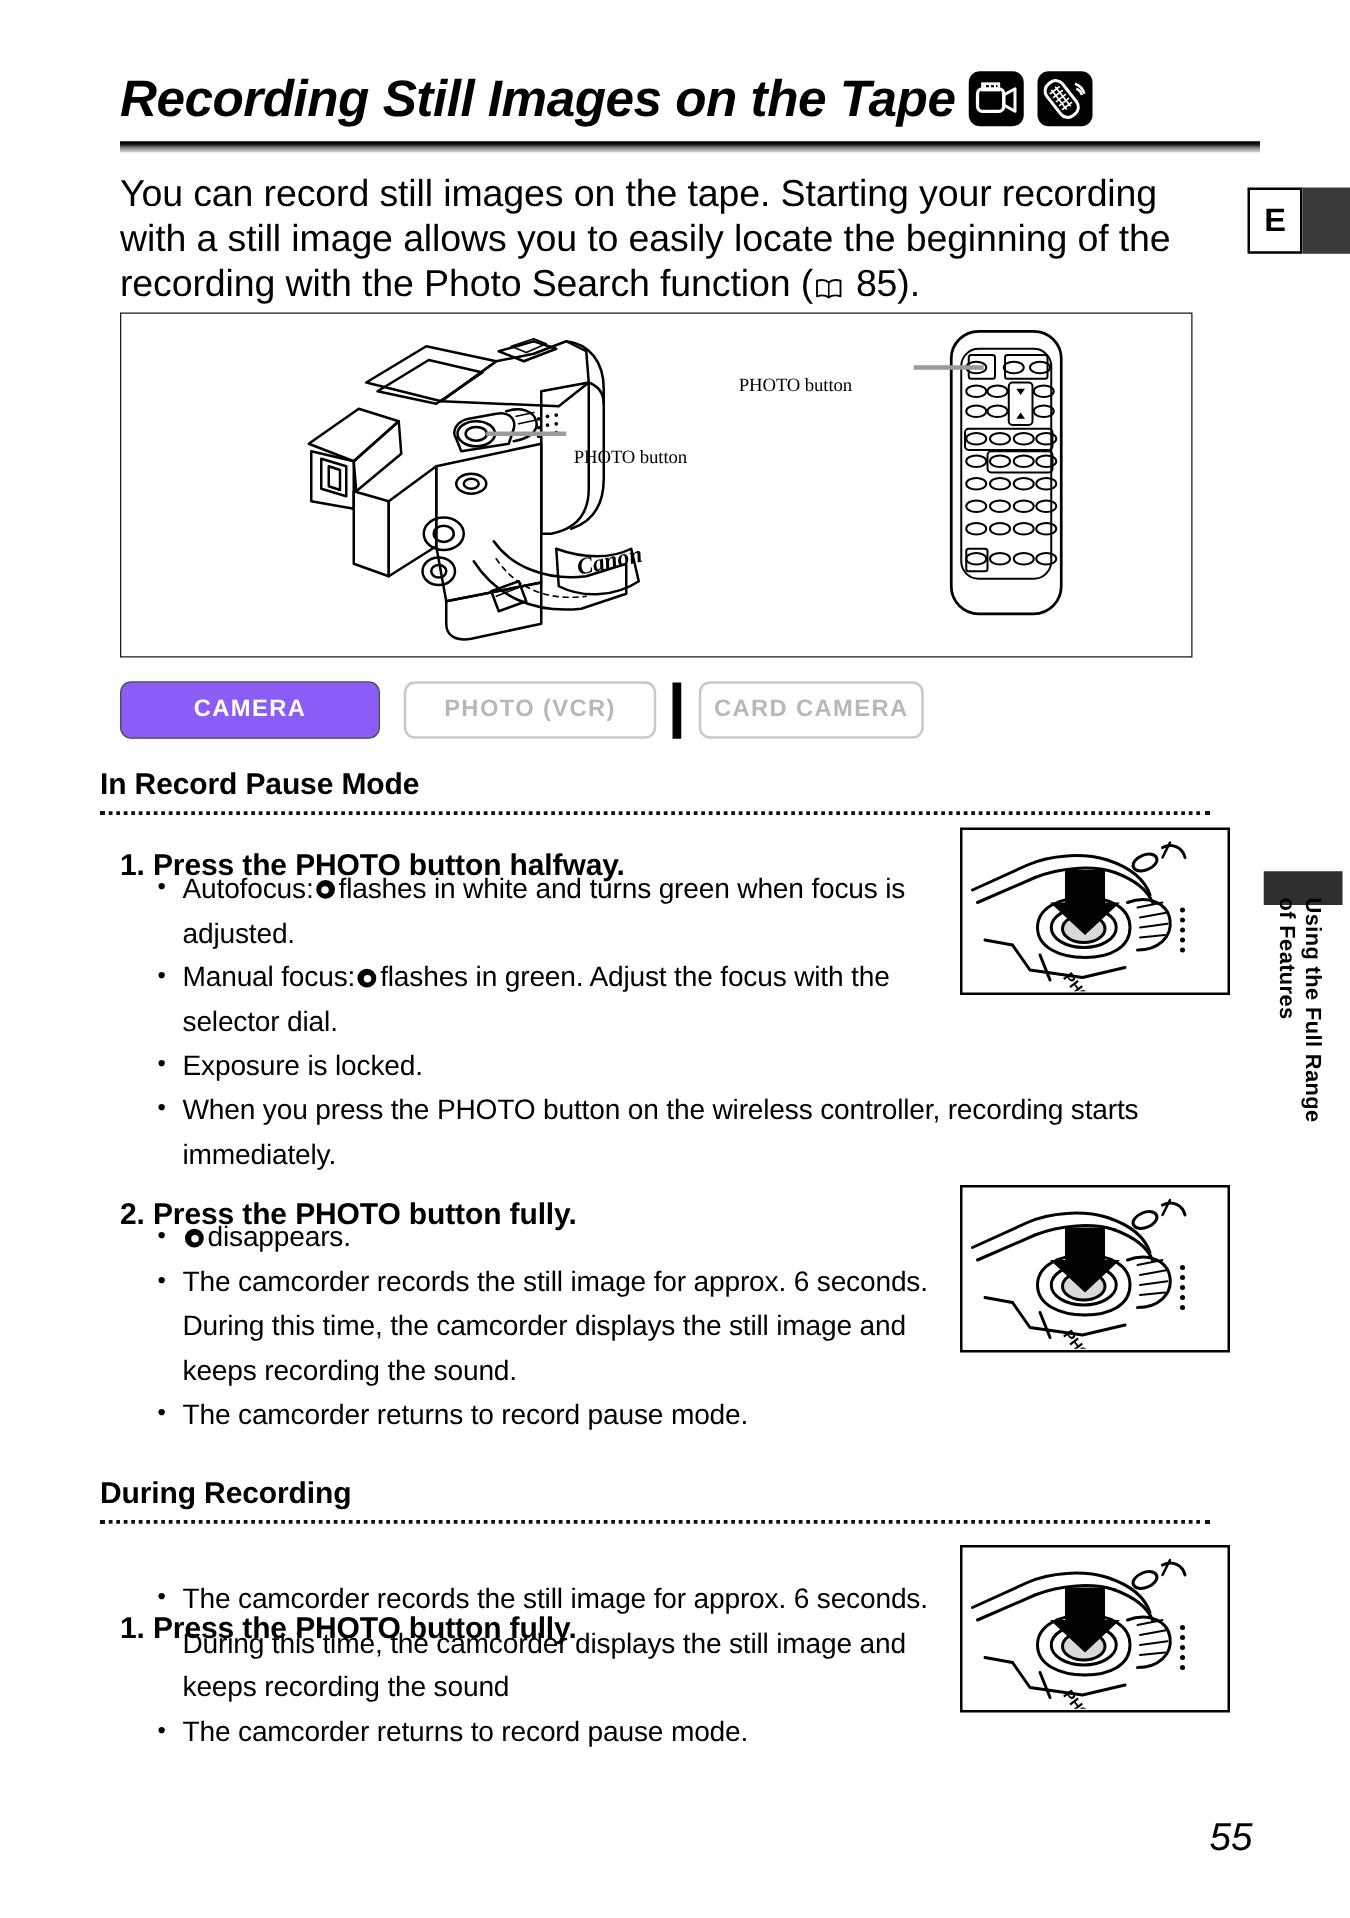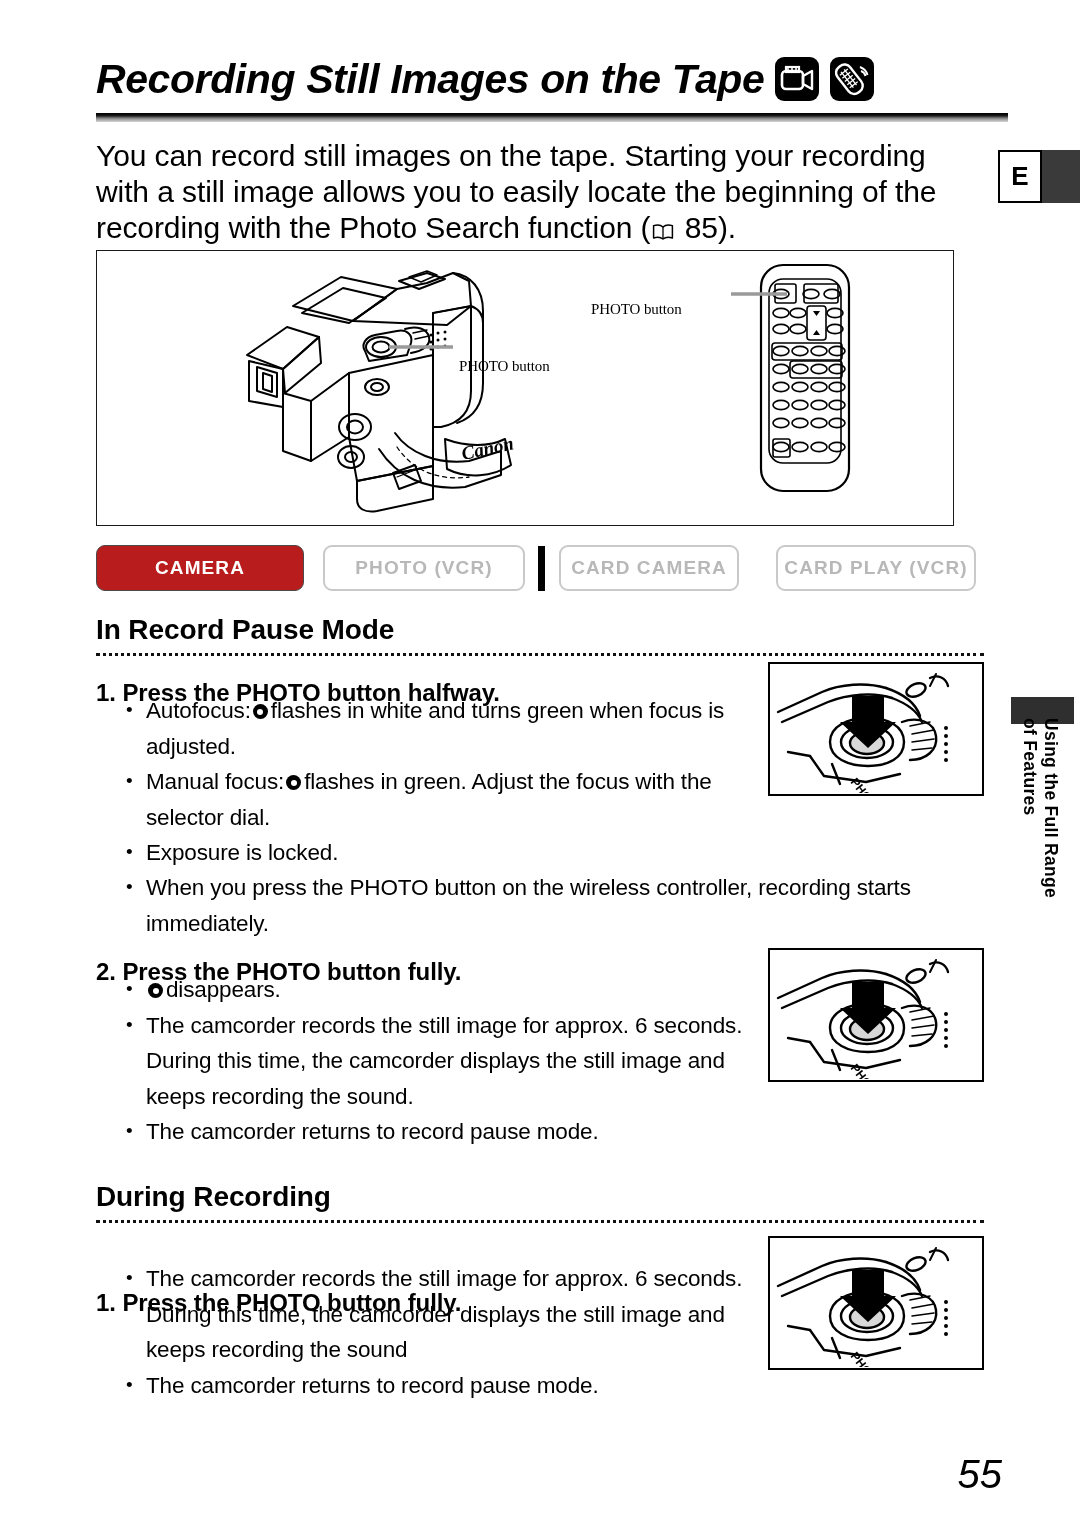--- a/index.html
+++ b/index.html
@@ -131,21 +131,21 @@
     border-radius: 9px;
     box-sizing: border-box;
     display: flex;
     align-items: center;
     justify-content: center;
     font-size: 19px;
     font-weight: bold;
     letter-spacing: 1.1px;
   }
   .mode-chip.active {
-    background: #b91c1c;
+    background: #8b5cf6;
     color: #ffffff;
     border: 1.5px solid #4a4a4a;
   }
   .mode-chip.inactive {
     background: #ffffff;
     color: #b8b8b8;
     border: 2px solid #c9c9c9;
   }
   #mode-0 { left: 0px;   width: 208px; }
   #mode-1 { left: 227px; width: 202px; }
@@ -154,23 +154,23 @@
   #mode-sep {
     position: absolute;
     left: 442px; top: 1px;
     width: 7px; height: 45px;
     background: #000;
   }
 
   
   .section-heading {
     position: absolute;
-    left: 96px;
+    left: 80px;
     width: 888px;
-    font-size: 28px;
+    font-size: 24px;
     font-weight: bold;
     letter-spacing: -0.1px;
   }
   .section-heading .dotrule {
     margin-top: 3px;
     height: 4px;
     border-bottom: 3.5px dotted #111;
   }
   .step-heading {
     position: absolute;
@@ -245,21 +245,21 @@
     line-height: 21px;
     letter-spacing: 0.3px;
   }
   #side-tab .vert-text .l2 { display: block; }
 
   
   #page-number {
     position: absolute;
     right: 78px;
     top: 1452px;
-    font-size: 40px;
+    font-size: 31px;
     font-style: italic;
     font-weight: normal;
   }
 </style>
 </head>
 <body>
 
 <div id="title-row">
   <div id="page-title">Recording Still Images on the Tape</div>
 
@@ -444,21 +444,20 @@
 
   <div class="callout-label" id="camcorder-callout">PHOTO button</div>
   <div class="callout-label" id="remote-callout">PHOTO button</div>
 </div>
 
 <div id="mode-bar">
   <div class="mode-chip active" id="mode-0">CAMERA</div>
   <div class="mode-chip inactive" id="mode-1">PHOTO (VCR)</div>
   <div id="mode-sep"></div>
   <div class="mode-chip inactive" id="mode-2">CARD CAMERA</div>
-  <div class="mode-chip inactive" id="mode-3">CARD PLAY (VCR)</div>
 </div>
 
 <div class="section-heading" style="top:614px;">
   <div>In Record Pause Mode</div>
   <div class="dotrule"></div>
 </div>
 
 <div class="step-heading" style="top:659px;">1. Press the PHOTO button halfway.</div>
 
 <div class="bullet-list" style="top:693px; width:630px;">

